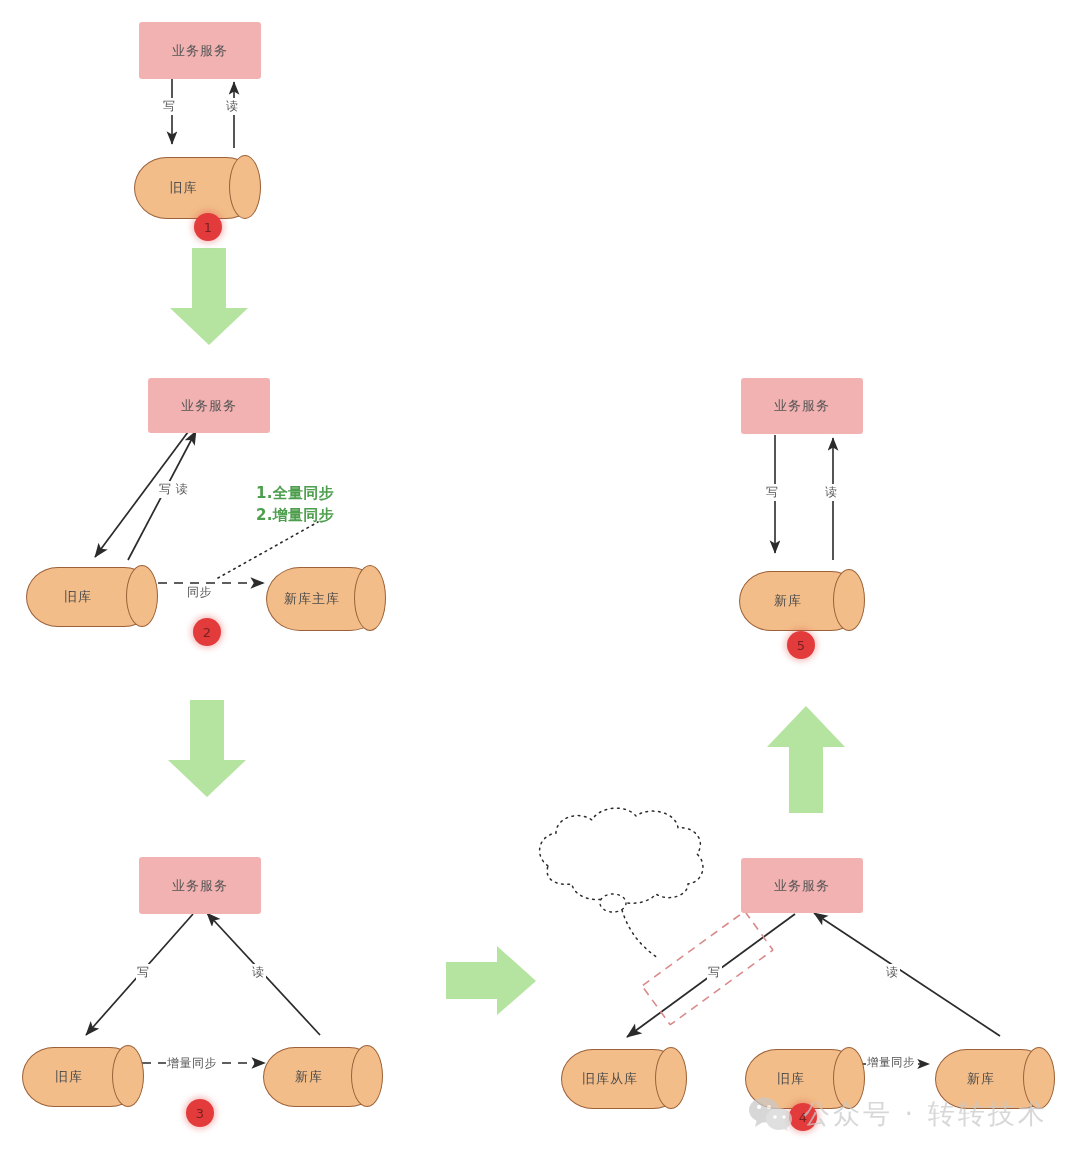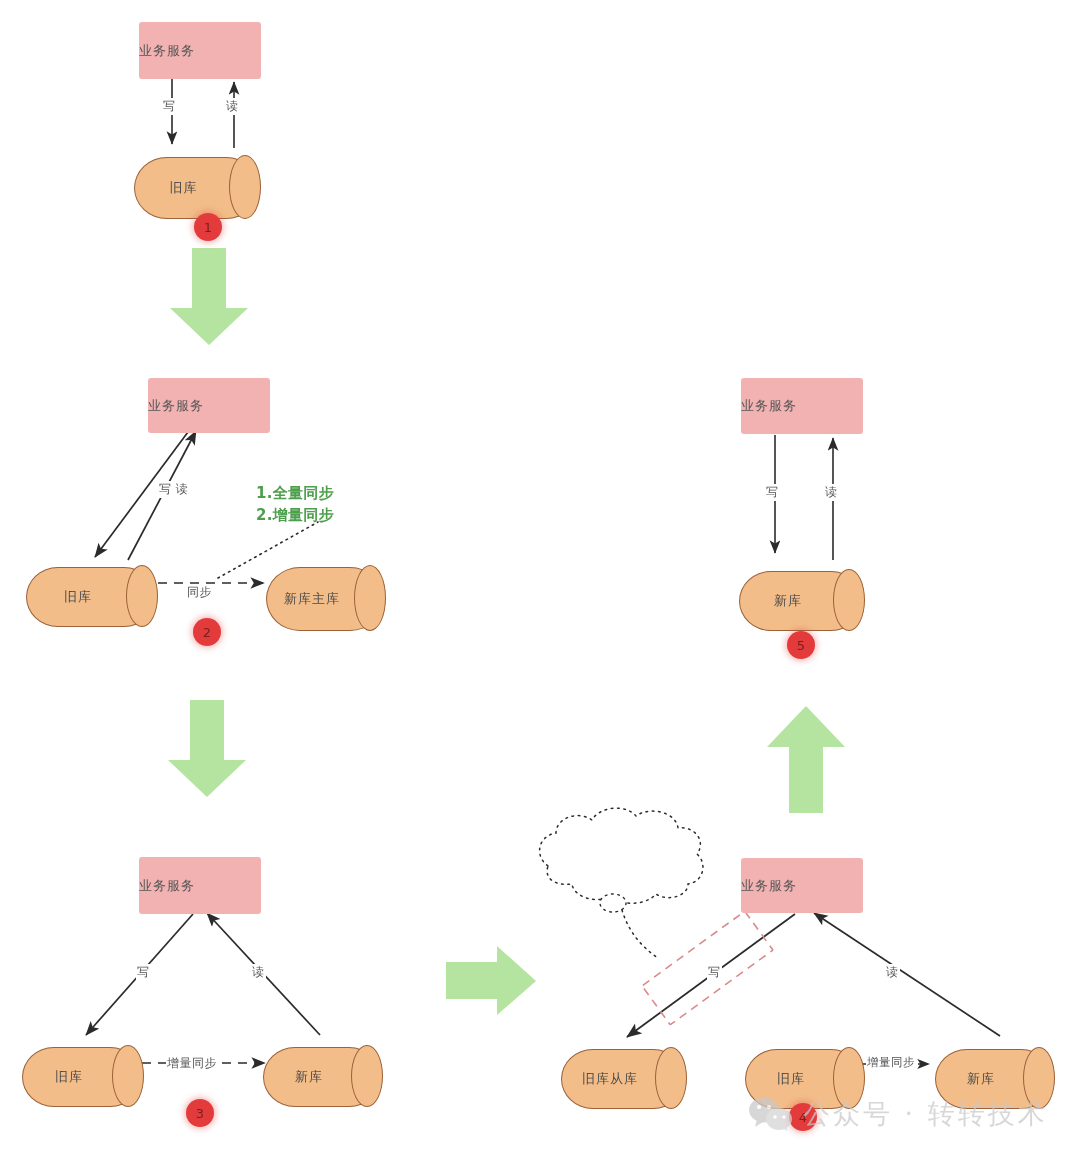--- a/index.html
+++ b/index.html
@@ -23,21 +23,21 @@
     top: 0;
     width: 1080px;
     height: 1160px;
   }
   .svc-box {
     position: absolute;
     background: #f2b2b2;
     border-radius: 3px;
     display: flex;
     align-items: center;
-    justify-content: flex-start;
+    justify-content: center;
     color: #555;
     font-size: 13px;
     letter-spacing: 1px;
   }
   .cyl {
     position: absolute;
     margin-top: 14px;
   }
   .cyl .body {
     position: absolute;

